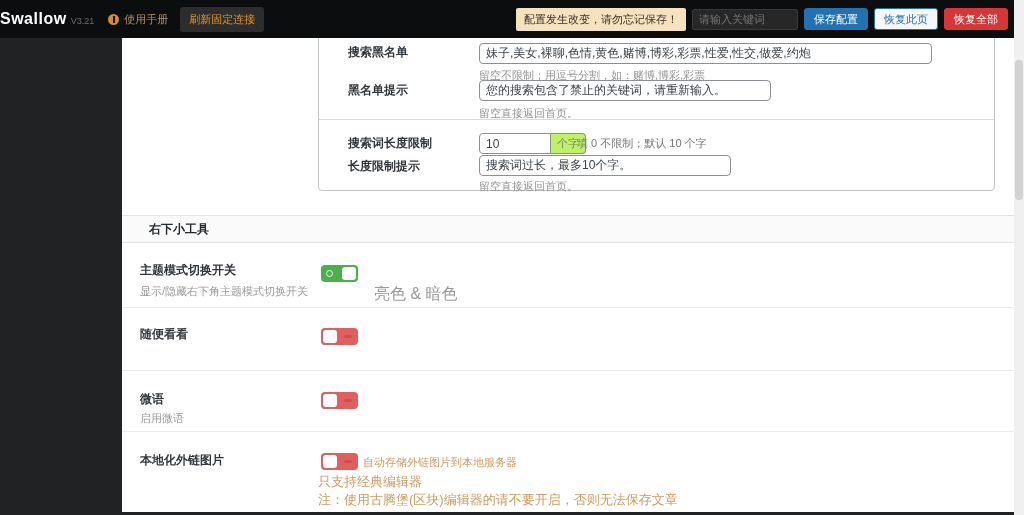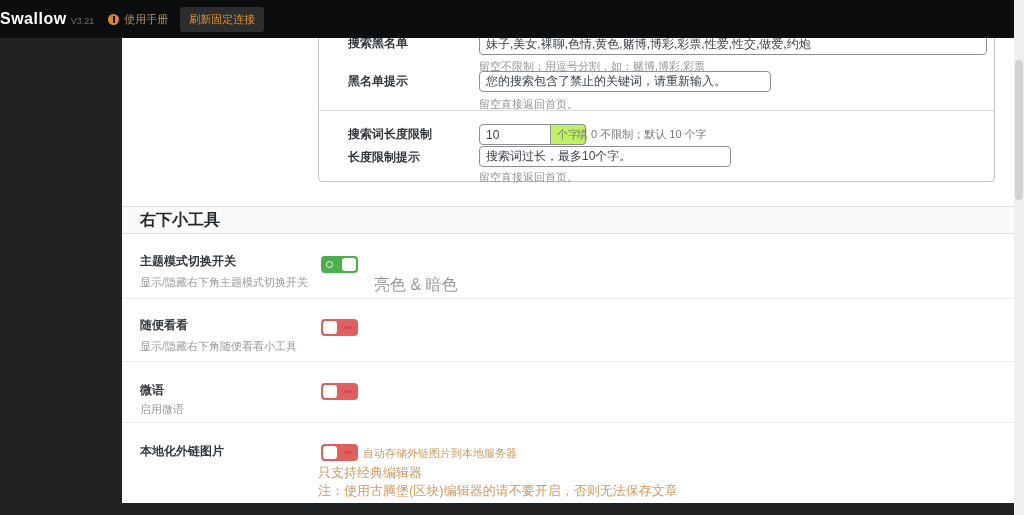--- a/index.html
+++ b/index.html
@@ -26,39 +26,39 @@
   .btn { height:22px; font-size:11px; padding:0 9px; border-radius:3px; cursor:pointer; border:1px solid transparent; }
   .btn.save { background:#2271b1; border-color:#2271b1; color:#fff; }
   .btn.page { background:#f6f7f7; border-color:#2271b1; color:#2271b1; }
   .btn.all  { background:#d63638; border-color:#d63638; color:#fff; }
 
   
   .scrollbar { position:absolute; right:0; top:0; width:10px; height:515px; background:#f0f0f0; z-index:6; }
   .scroll-thumb { position:absolute; left:1px; top:60px; width:8px; height:140px; background:#d2d2d2; border-radius:4px; }
 
   
-  .panel { position:absolute; left:122px; top:26px; width:892px; height:477px; background:#fff; overflow:hidden; }
+  .panel { position:absolute; left:122px; top:35px; width:892px; height:477px; background:#fff; overflow:hidden; }
 
   .field-box { position:absolute; left:196px; top:-20px; width:677px; height:176px;
                border:1px solid #c3c4c7; border-radius:4px; background:#fff; }
   .fb-label { position:absolute; left:29px; font-size:12px; font-weight:bold; color:#32373c; white-space:nowrap; }
   .fb-help  { position:absolute; left:160px; font-size:11px; color:#949494; white-space:nowrap; }
   .txt { position:absolute; left:160px; height:21px; border:1px solid #8c8f94; border-radius:4px;
          font-size:12px; color:#3c434a; padding:0 6px; outline:none; background:#fff; }
   .fb-divider { position:absolute; left:0; top:103px; width:100%; border-top:1px solid #dcdcde; }
   .unit-group { position:absolute; left:160px; top:117px; display:flex; align-items:stretch; height:21px; }
   .unit-group input { width:72px; border:1px solid #8c8f94; border-radius:4px 0 0 4px; font-size:12px;
                       color:#3c434a; padding:0 6px; outline:none; }
   .unit-addon { border:1px solid #8c8f94; border-left:none; border-radius:0 4px 4px 0; background:#bef264;
                 color:#777; font-size:11px; display:flex; align-items:center; padding:0 6px; }
   .inline-help { position:absolute; left:258px; top:120px; font-size:11px; color:#787878; white-space:nowrap; }
 
   .section-band { position:absolute; left:0; top:180px; width:100%; height:28px; background:#fafafa;
                   border-top:1px solid #e3e3e3; border-bottom:1px solid #e3e3e3; }
-  .section-title { font-size:16px; font-weight:bold; color:#23282d; line-height:26px; margin-left:18px; }
+  .section-title { font-size:12px; font-weight:bold; color:#23282d; line-height:26px; margin-left:27px; }
 
   .row-label { position:absolute; left:18px; font-size:12px; font-weight:bold; color:#32373c; white-space:nowrap; }
   .row-sub   { position:absolute; left:18px; font-size:11px; color:#9a9a9a; white-space:nowrap; }
   .row-divider { position:absolute; left:0; width:100%; border-top:1px solid #ececec; }
 
   .toggle { position:absolute; left:199px; width:37px; height:17px; border-radius:4px;
             display:flex; align-items:center; cursor:pointer; }
   .toggle.on  { background:#4cae4c; justify-content:space-between; }
   .toggle.off { background:#e05f5f; }
   .tg-knob { width:14px; height:13px; background:#fff; border-radius:3px; margin:0 2px; }
@@ -75,27 +75,34 @@
 <div class="topbar">
   <div class="tb-left">
     <span class="brand">Swallow</span>
     <span class="version">V3.21</span>
     <span class="manual">
       <span class="manual-icon"></span>
       <span class="manual-label">使用手册</span>
     </span>
     <span class="refresh-btn">刷新固定连接</span>
   </div>
+  <div class="tb-right">
+    <span class="notice">配置发生改变，请勿忘记保存！</span>
+    <input class="kw" type="text" placeholder="请输入关键词" style="">
+    <button class="btn save">保存配置</button>
+    <button class="btn page">恢复此页</button>
+    <button class="btn all">恢复全部</button>
+  </div>
 </div>
 
 <div class="panel">
 
   <div class="field-box">
     <span class="fb-label" style="top:28px">搜索黑名单</span>
-    <input class="txt" style="top: 27px; width: 508px;" type="text" value="妹子,美女,裸聊,色情,黄色,赌博,博彩,彩票,性爱,性交,做爱,约炮">
+    <input class="txt" style="top: 27px; width: 453px;" type="text" value="妹子,美女,裸聊,色情,黄色,赌博,博彩,彩票,性爱,性交,做爱,约炮">
     <span class="fb-help" style="top:52px">留空不限制；用逗号分割，如：赌博,博彩,彩票</span>
 
     <span class="fb-label" style="top:66px">黑名单提示</span>
     <input class="txt" style="top: 64px; width: 292px;" type="text" value="您的搜索包含了禁止的关键词，请重新输入。">
     <span class="fb-help" style="top:90px">留空直接返回首页。</span>
 
     <div class="fb-divider"></div>
 
     <span class="fb-label" style="top:119px">搜索词长度限制</span>
     <div class="unit-group">
@@ -117,21 +124,20 @@
   <span class="row-sub" style="top:249px">显示/隐藏右下角主题模式切换开关</span>
   <div class="toggle on" style="top:230px">
     <span class="tg-circle"></span>
     <span class="tg-knob"></span>
   </div>
   <span class="toggle-note" style="top:233px">亮色 &amp; 暗色</span>
 
   <div class="row-divider" style="top:272px"></div>
 
   <span class="row-label" style="top:291px">随便看看</span>
-  <span class="row-sub" style="top:313px">显示/隐藏右下角随便看看小工具</span>
   <div class="toggle off" style="top:293px">
     <span class="tg-knob"></span>
     <span class="tg-dash"></span>
   </div>
 
   <div class="row-divider" style="top:335px"></div>
 
   <span class="row-label" style="top:356px">微语</span>
   <span class="row-sub" style="top:376px">启用微语</span>
   <div class="toggle off" style="top:357px">

